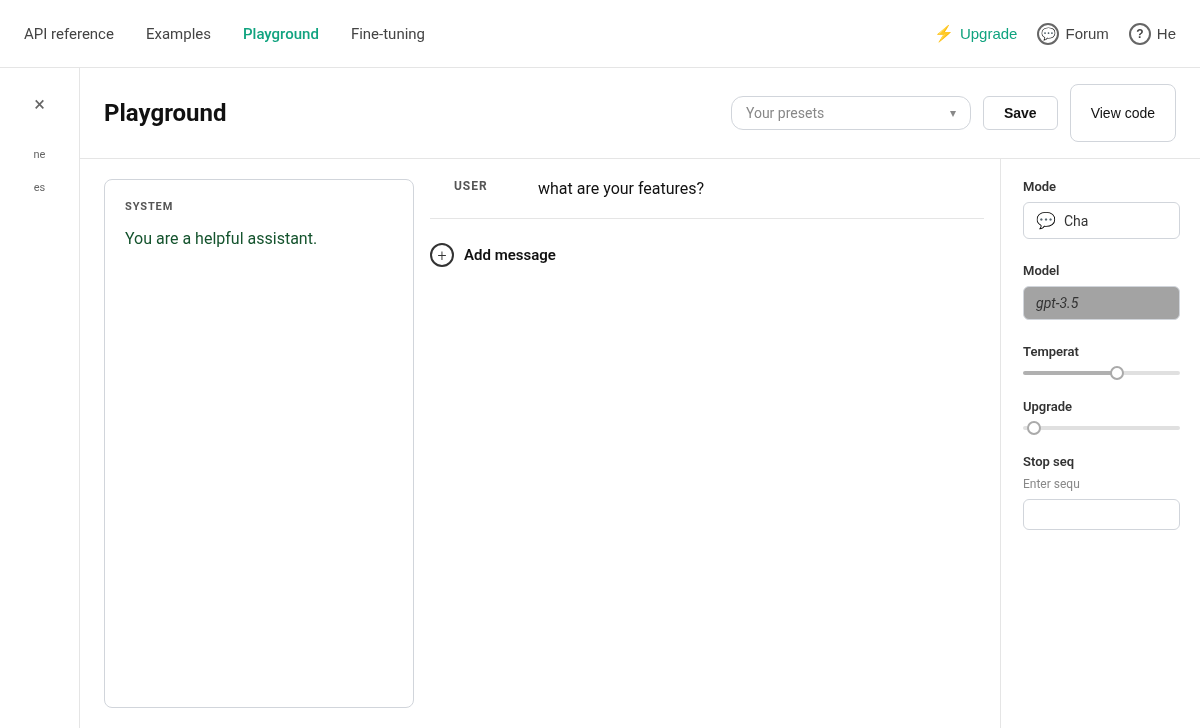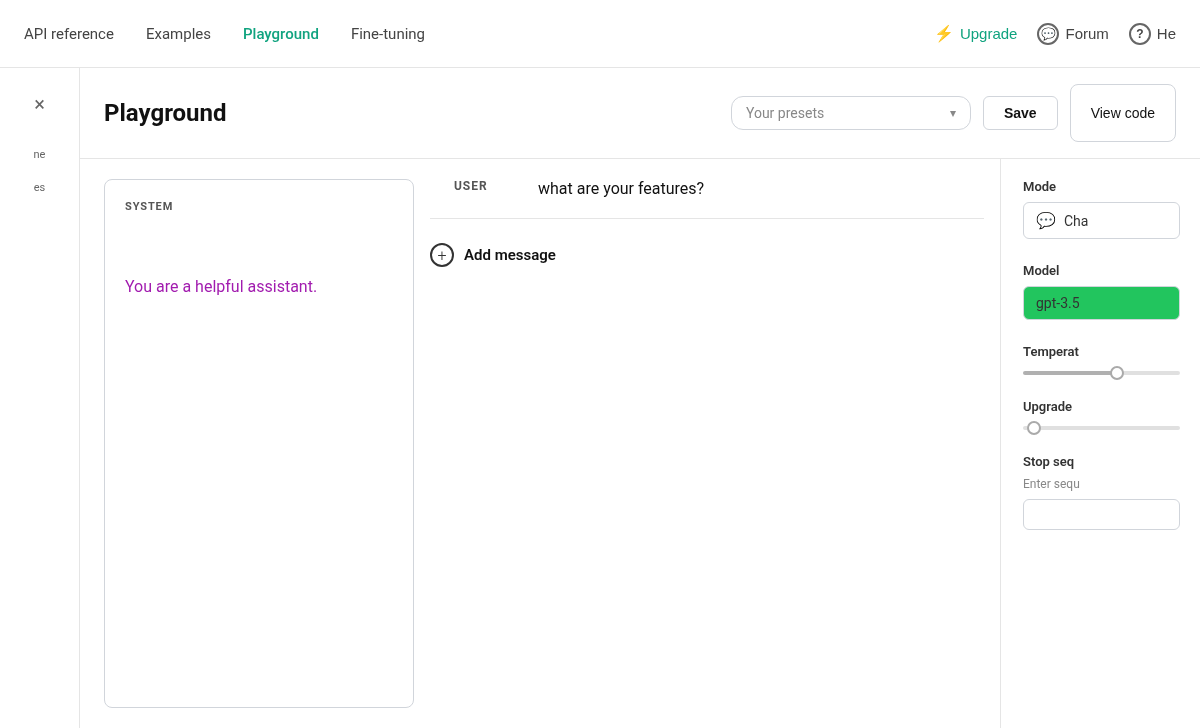--- a/index.html
+++ b/index.html
@@ -198,23 +198,22 @@
     }
     .system-label {
       font-size: 11px;
       font-weight: 700;
       letter-spacing: 0.08em;
       color: #555;
       margin-bottom: 14px;
     }
     .system-text {
       font-size: 16px;
-      color: #a21caf;
+      color: #14532d;
       line-height: 1.5;
-      margin-top: 48px;
     }
 
     
     .chat-panel {
       flex: 1;
       display: flex;
       flex-direction: column;
       padding: 20px 16px 20px 0;
       overflow: hidden;
     }
@@ -296,21 +295,22 @@
     .chat-bubble-icon {
       font-size: 16px;
       color: #333;
     }
     .model-value {
       font-size: 14px;
       color: #333;
       padding: 8px 12px;
       border: 1px solid #d1d5db;
       border-radius: 6px;
-      background: #22c55e;
+      background: #a3a3a3;
+      font-style: italic;
     }
     .right-section {
       display: flex;
       flex-direction: column;
       margin-left: 6px;
     }
     .slider-track {
       width: 100%;
       height: 4px;
       background: linear-gradient(to right, #b0b0b0 60%, #e0e0e0 60%);

